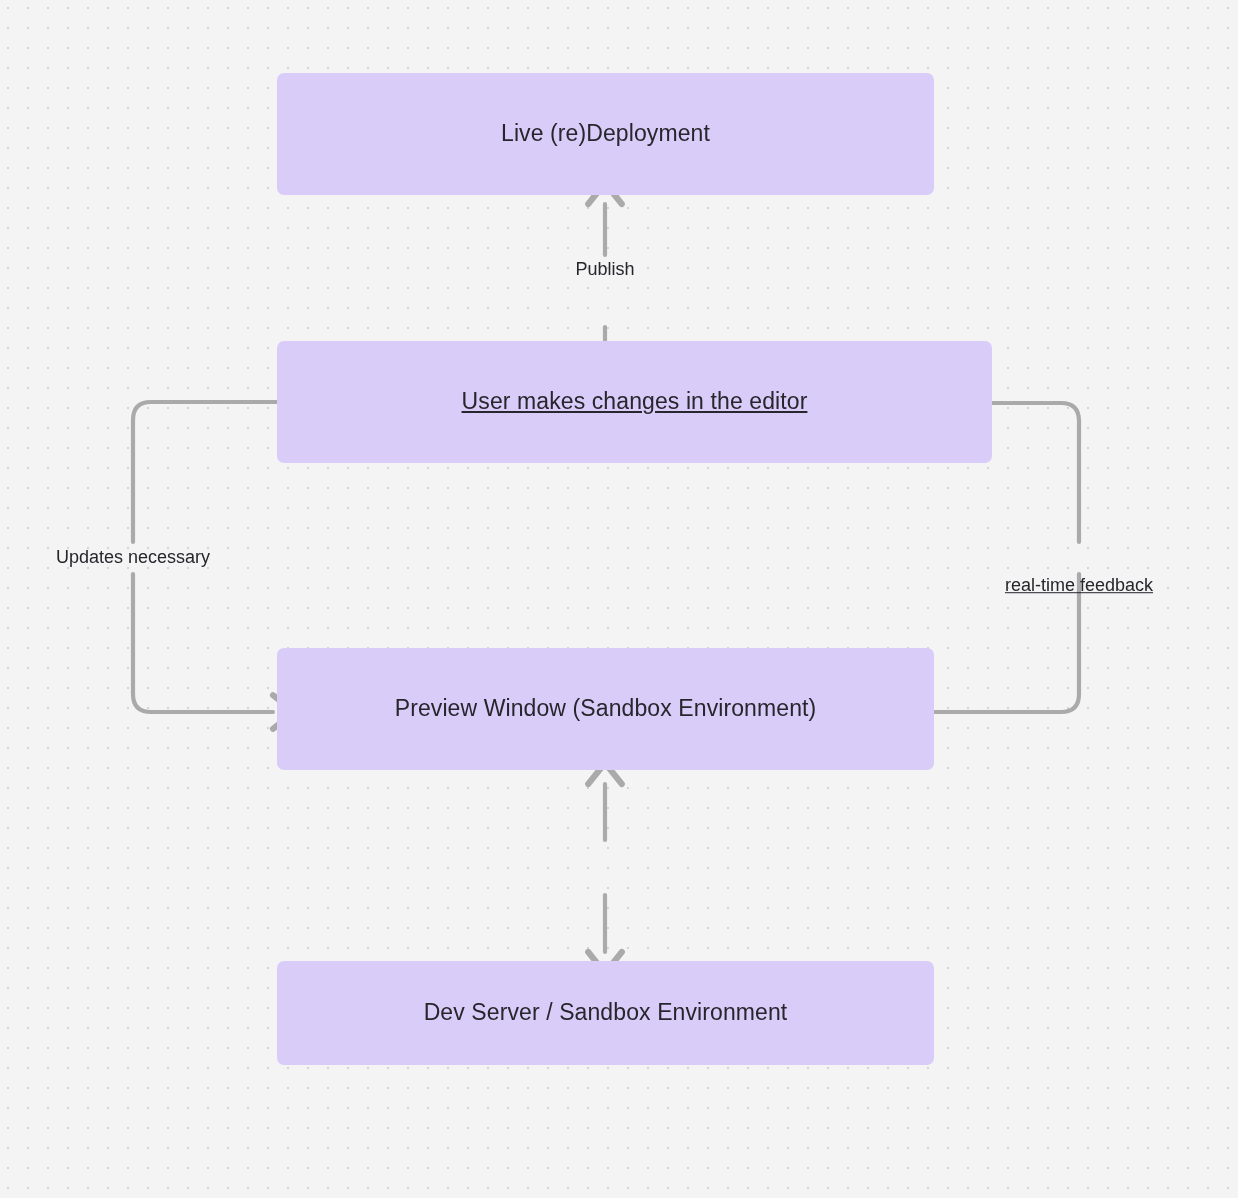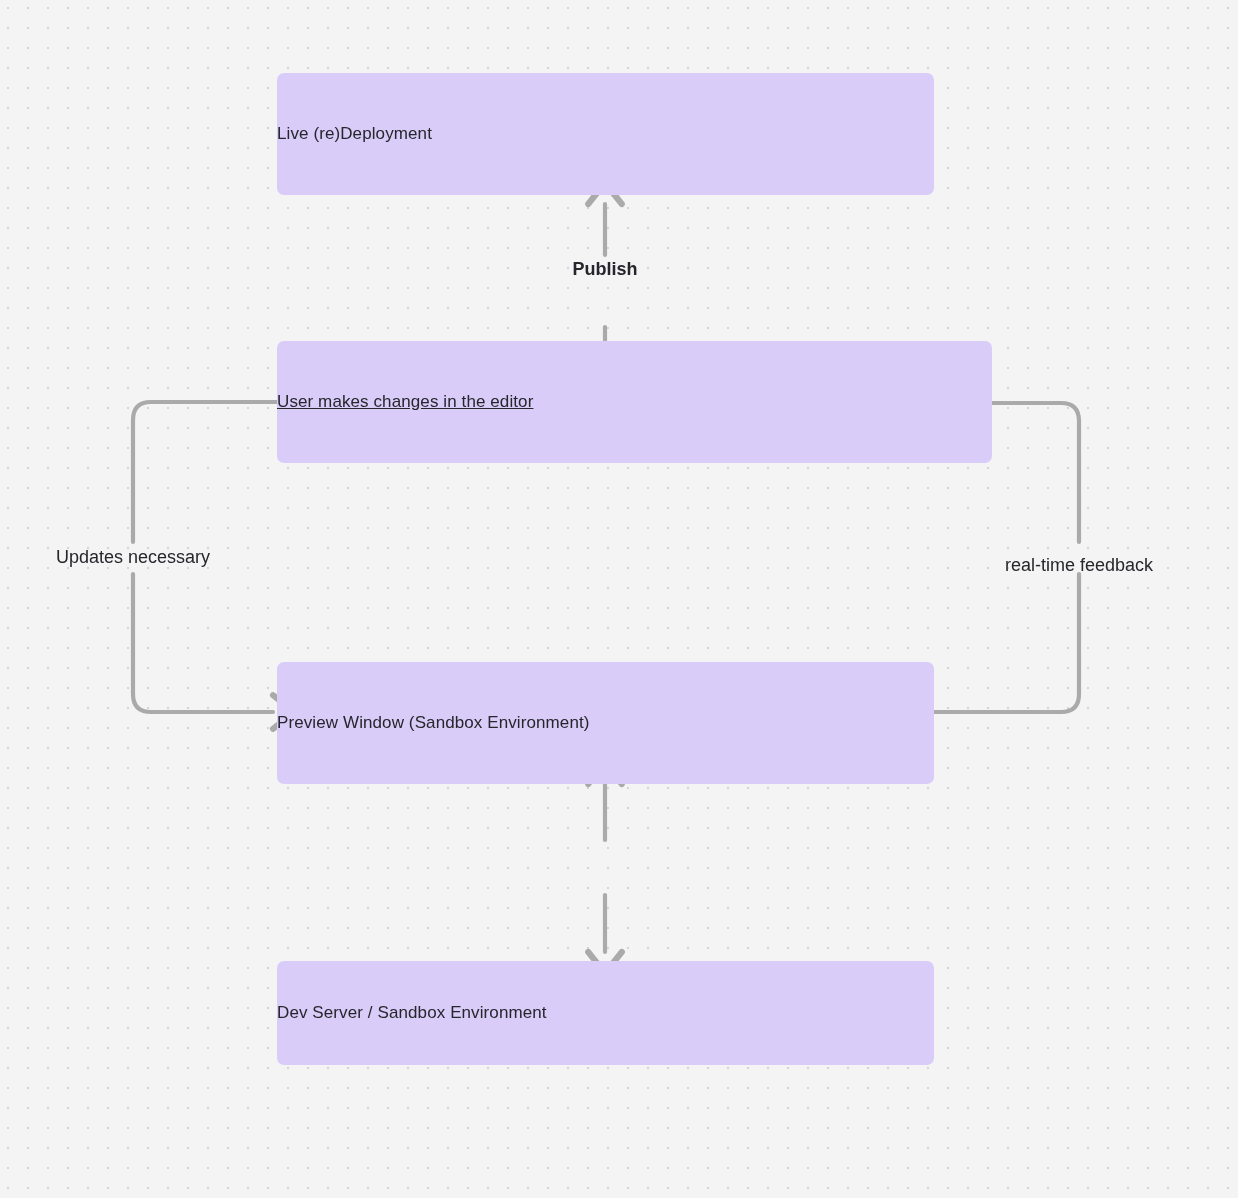--- a/index.html
+++ b/index.html
@@ -28,26 +28,26 @@
     left: 0;
     top: 0;
     width: 1238px;
     height: 1198px;
     pointer-events: none;
   }
   .node {
     position: absolute;
     display: flex;
     align-items: center;
-    justify-content: flex-start;
+    justify-content: center;
     box-sizing: border-box;
     background-color: #d9ccf8;
     border-radius: 7px;
     color: #26262c;
-    font-size: 17px;
+    font-size: 23px;
     letter-spacing: 0.1px;
     line-height: 1.2;
   }
   .edge-label {
     position: absolute;
     color: #26262c;
     font-size: 18px;
     line-height: 1.2;
     white-space: nowrap;
     transform: translate(-50%, -50%);
@@ -88,28 +88,28 @@
   </svg>
 
   <div class="node" style="left:277px; top:73px; width:657px; height:122px;">
     <span>Live (re)Deployment</span>
   </div>
 
   <div class="node" style="left:277px; top:341px; width:715px; height:122px;text-decoration:underline;">
     <span>User makes changes in the editor</span>
   </div>
 
-  <div class="node" style="left:277px; top:662px; width:657px; height:122px;">
+  <div class="node" style="left:277px; top:648px; width:657px; height:122px;">
     <span>Preview Window (Sandbox Environment)</span>
   </div>
 
   <div class="node" style="left:277px; top:961px; width:657px; height:104px;">
     <span>Dev Server / Sandbox Environment</span>
   </div>
 
-  <div class="edge-label" style="left:605px; top:270px;font-weight:bold;">Publish</div>
+  <div class="edge-label" style="left:605px; top:270px;">Publish</div>
 
   <div class="edge-label" style="left:133px; top:558px;">Updates necessary</div>
 
-  <div class="edge-label" style="left:1079px; top:566px;">real-time feedback</div>
+  <div class="edge-label" style="left:1079px; top:586px;text-decoration:underline;">real-time feedback</div>
 
 
 </div>
 
 </body></html>

